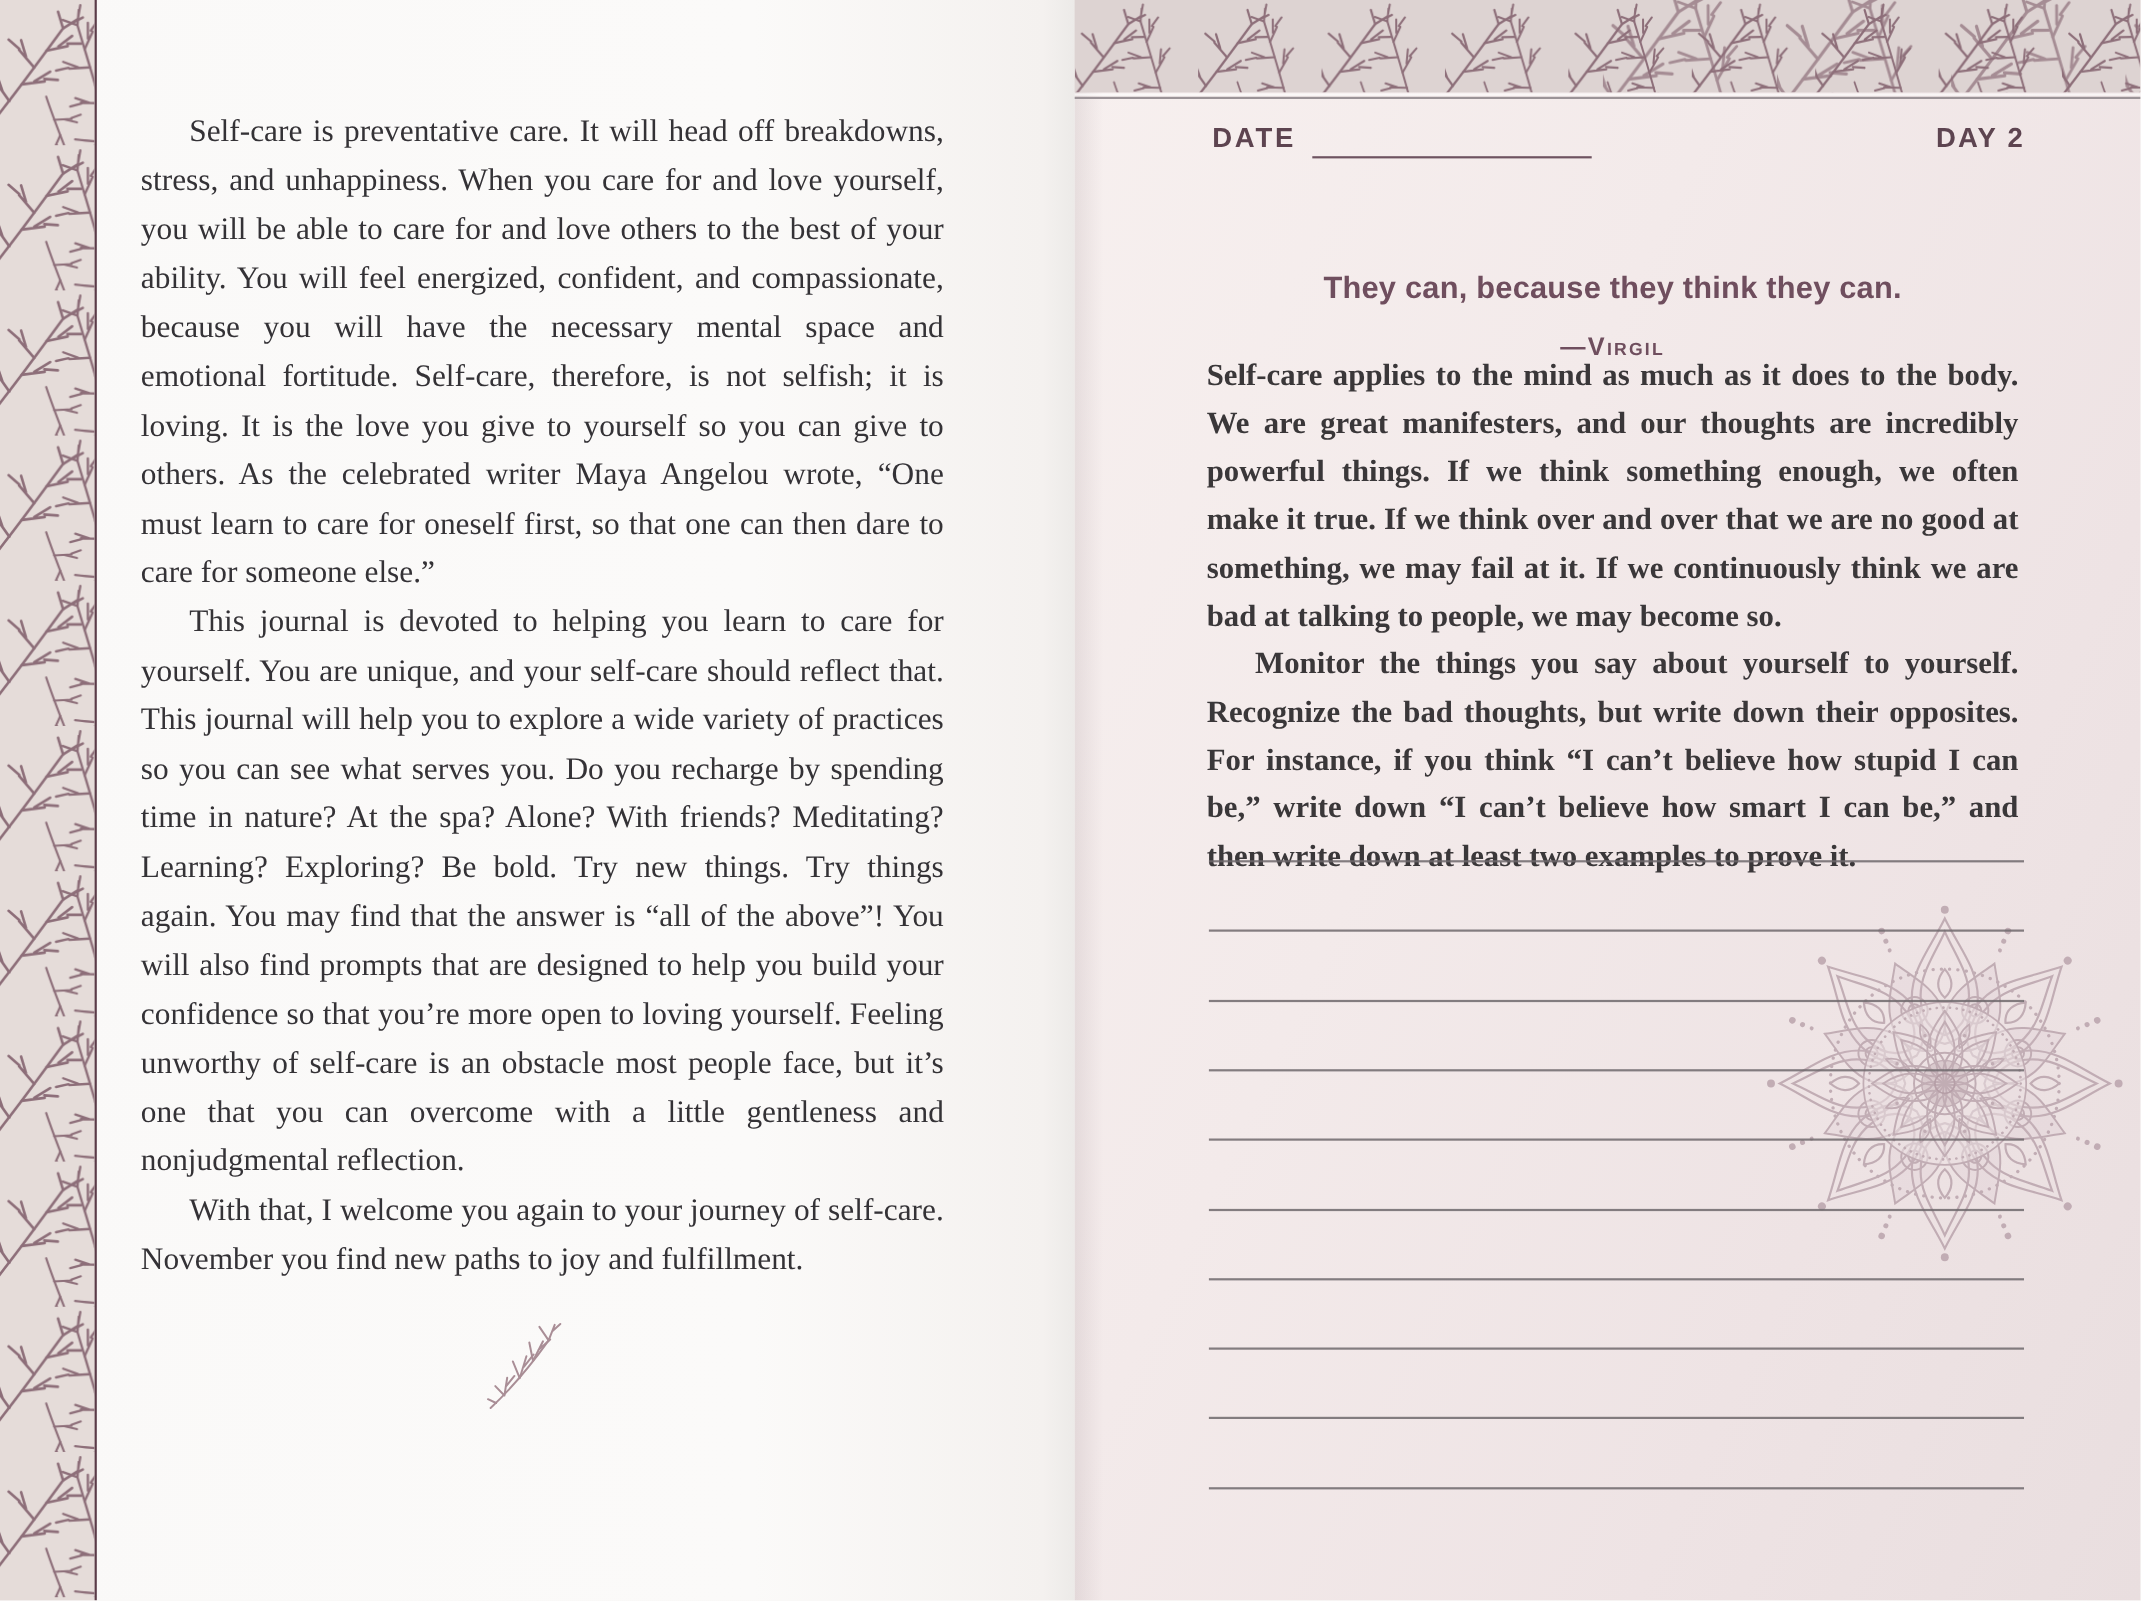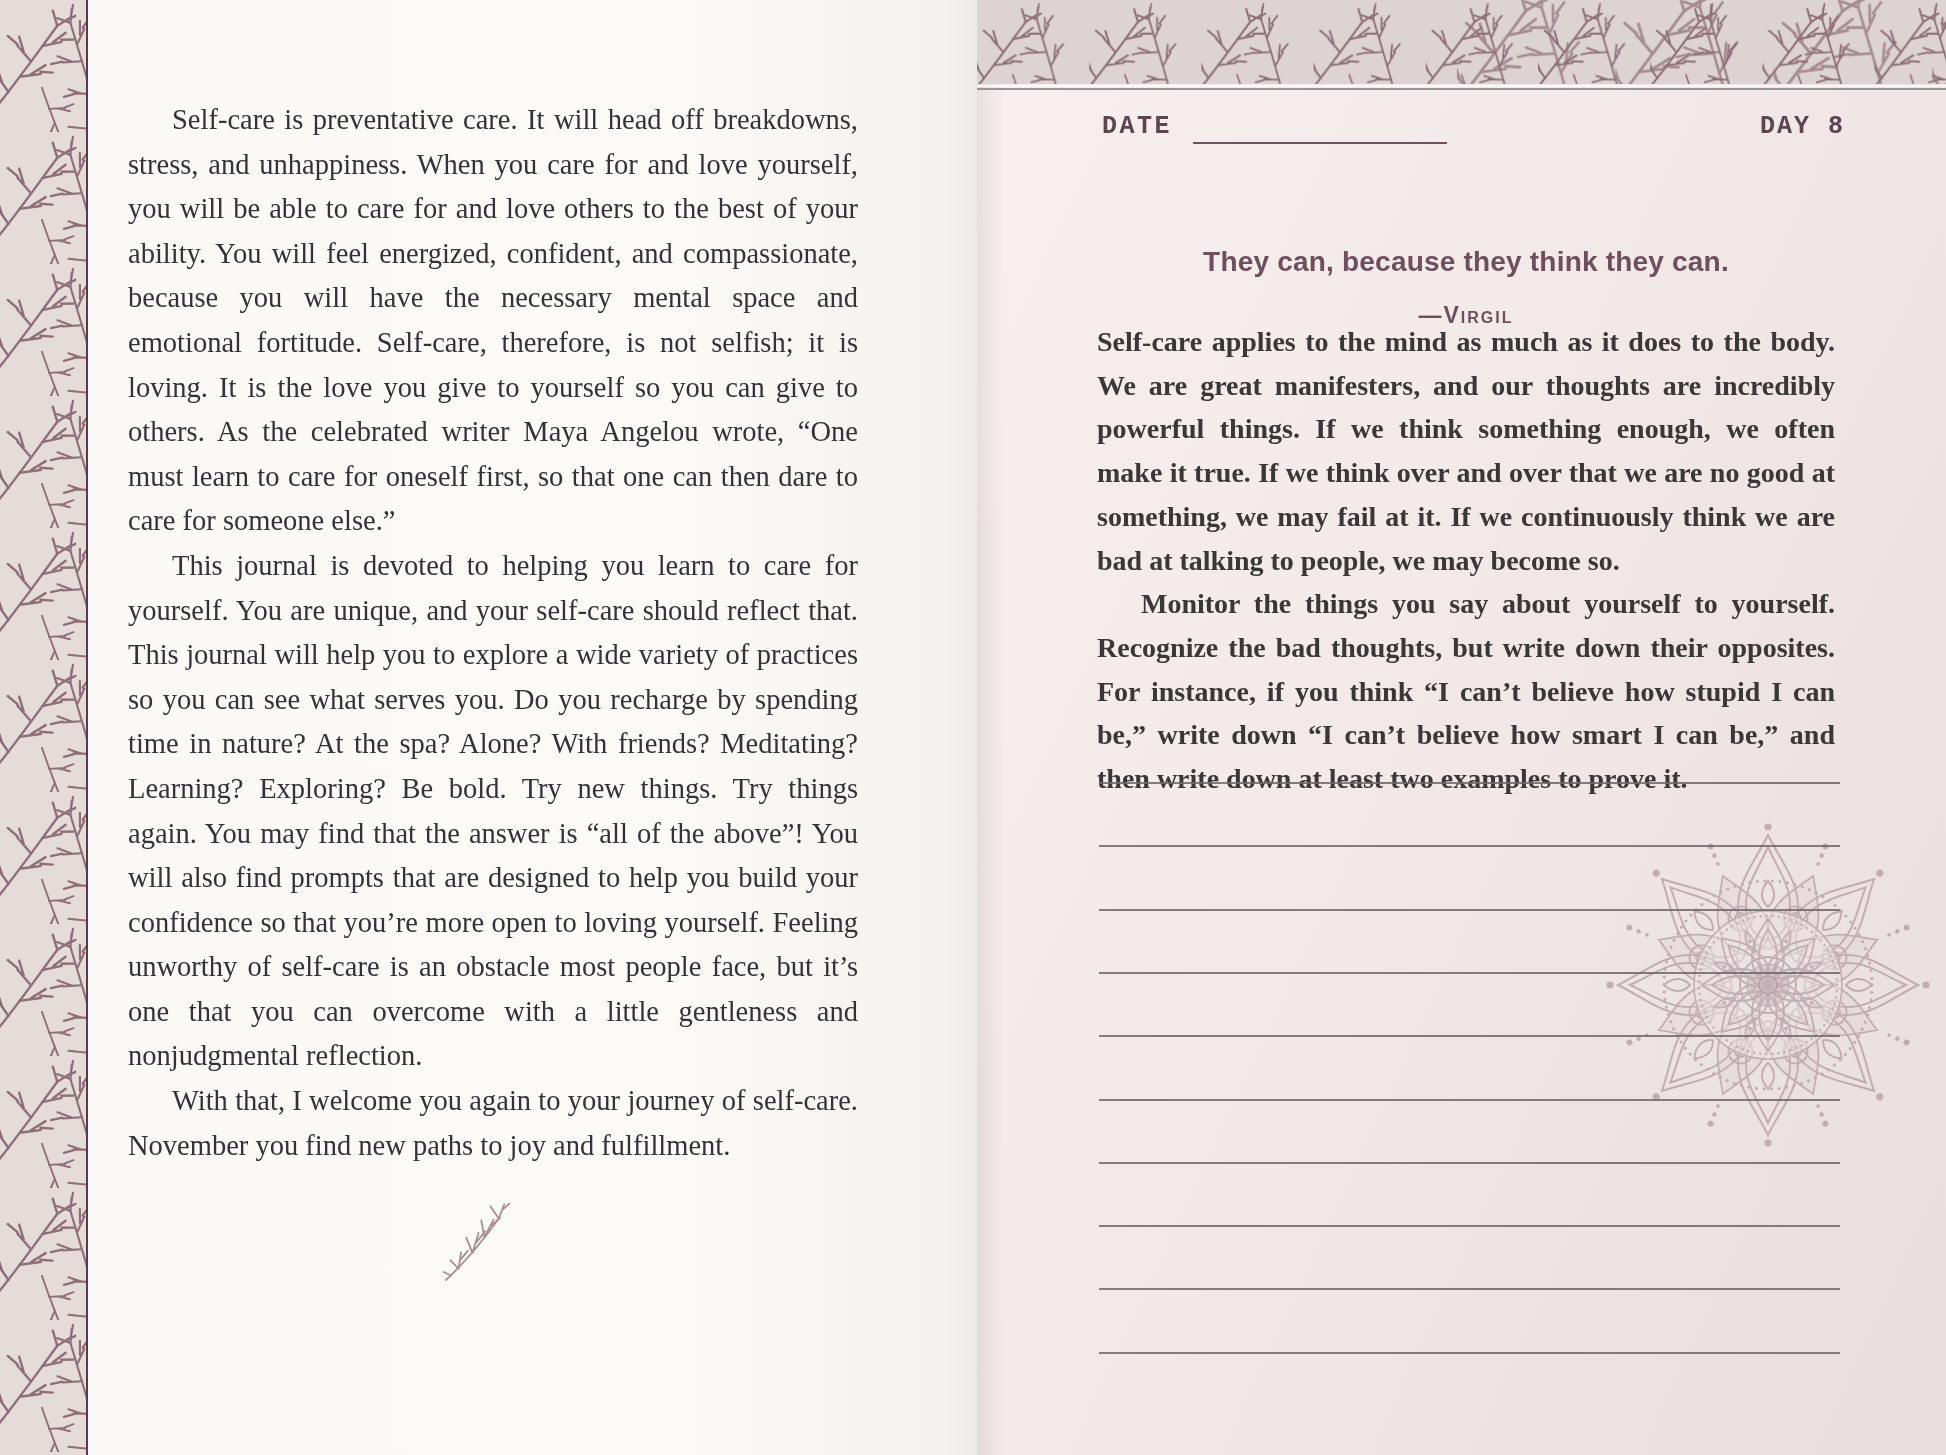--- a/index.html
+++ b/index.html
@@ -39,21 +39,21 @@
   }
   .floral-band{
     position:absolute;left:0;top:0;width:969px;height:84px;
     background:#ddd3d2;overflow:hidden;
   }
   .band-rule{
     position:absolute;left:0;top:88px;width:969px;height:2px;
     background:#9b9397;box-shadow:0 -3px 0 rgba(255,255,255,.6);
   }
   .date-row{position:absolute;left:0;top:112px;width:969px;height:40px;
-    font-family:Liberation Mono, monospace;color:var(--plum,#5d4450);}
+    font-family:Liberation Sans, sans-serif;color:var(--plum,#5d4450);}
   .date-label{
     position:absolute;left:125px;top:0;font-size:25px;font-weight:700;letter-spacing:2.5px;
   }
   .date-underline{
     position:absolute;left:216px;top:30px;width:254px;height:2px;
     background:var(--underline,#6e5360);
   }
   .day-label{
     position:absolute;left:783px;top:0;font-size:25px;font-weight:700;letter-spacing:2px;
   }
@@ -178,21 +178,21 @@
       <g transform="translate(480,-20) scale(1.2)">
         <rect width="600" height="90" fill="url(#twigpat)" opacity="0.7"></rect>
       </g>
     </svg>
   </div>
   <div class="band-rule"></div>
 
   <div class="date-row">
     <span class="date-label">DATE</span>
     <div class="date-underline"></div>
-    <span class="day-label">DAY 8</span>
+    <span class="day-label">DAY 2</span>
   </div>
 
   <div class="quote-wrap">
     <div class="quote-text">They can, because they think they can.</div>
     <div class="quote-attr">—Virgil</div>
   </div>
 
   <div class="right-body">
     <p>Self-care applies to the mind as much as it does to the body. We are great manifesters, and our thoughts are incredibly powerful things. If we think something enough, we often make it true. If we think over and over that we are no good at something, we may fail at it. If we continuously think we are bad at talking to people, we may become so.</p>
     <p class="indent">Monitor the things you say about yourself to yourself. Recognize the bad thoughts, but write down their opposites. For instance, if you think “I can’t believe how stupid I can be,” write down “I can’t believe how smart I can be,” and then write down at least two examples to prove it.</p>

